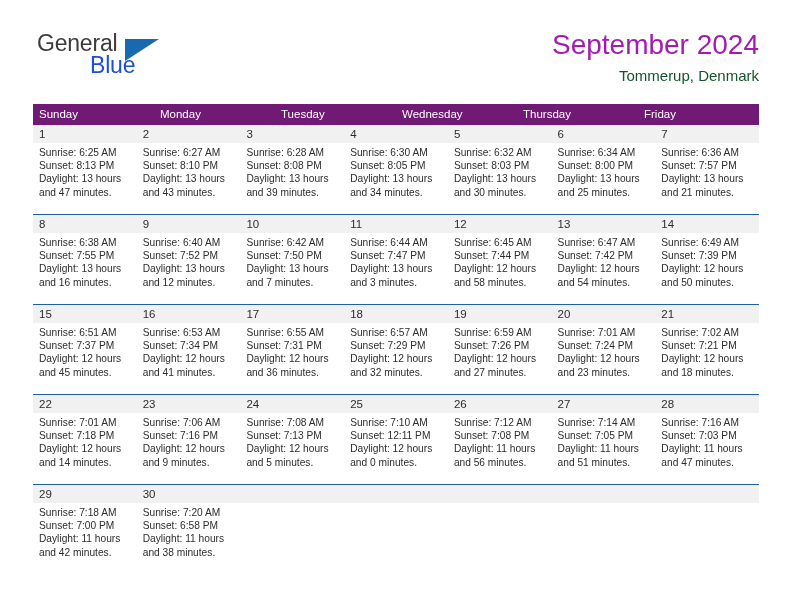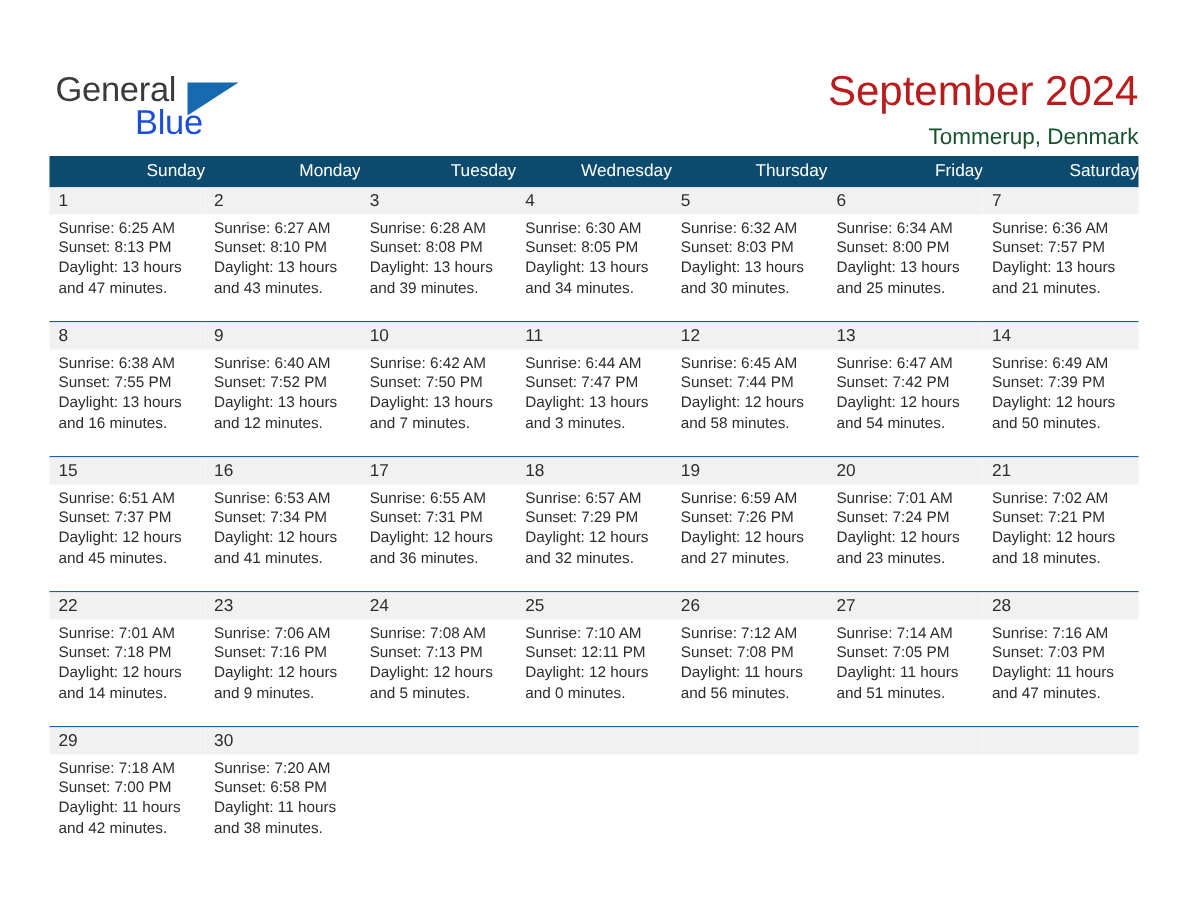--- a/index.html
+++ b/index.html
@@ -19,21 +19,21 @@
     position: relative;
     width: 792px;
     height: 612px;
     box-sizing: border-box;
   }
 
   
   .header {
     position: absolute;
     left: 33px;
-    top: 44px;
+    top: 28px;
     right: 33px;
     height: 62px;
   }
 
   .logo {
     position: absolute;
     left: 0;
     top: 0;
     width: 200px;
     height: 56px;
@@ -67,21 +67,21 @@
   }
 
   .titles {
     position: absolute;
     right: 0;
     top: 0;
     text-align: right;
   }
   .cal-title {
     font-size: 28px;
-    color: #b91c1c;
+    color: #a21caf;
     line-height: 34px;
     font-weight: normal;
     white-space: nowrap;
     margin-left: 24px;
   }
   .cal-subtitle {
     font-size: 15px;
     color: #14532d;
     line-height: 22px;
     margin-top: 3px;
@@ -91,23 +91,22 @@
   
   .calendar {
     position: absolute;
     left: 33px;
     top: 104px;
     width: 726px;
   }
 
   .weekday-row {
     display: flex;
-    background: #0c4a6e;
+    background: #701a75;
     height: 21px;
-    text-align: right;
   }
   .weekday {
     flex: 1 1 0;
     color: #ffffff;
     font-size: 11.5px;
     line-height: 21px;
     padding-left: 6px;
     box-sizing: border-box;
     white-space: nowrap;
     overflow: hidden;
@@ -171,21 +170,20 @@
 
   <div class="calendar">
 
     <div class="weekday-row">
       <div class="weekday">Sunday</div>
       <div class="weekday">Monday</div>
       <div class="weekday">Tuesday</div>
       <div class="weekday">Wednesday</div>
       <div class="weekday">Thursday</div>
       <div class="weekday">Friday</div>
-      <div class="weekday">Saturday</div>
     </div>
 
     <div class="week-row first">
       <div class="day-cell">
         <div class="day-number">1</div>
         <div class="day-info">
           <div>Sunrise: 6:25 AM</div>
           <div>Sunset: 8:13 PM</div>
           <div>Daylight: 13 hours</div>
           <div>and 47 minutes.</div>

